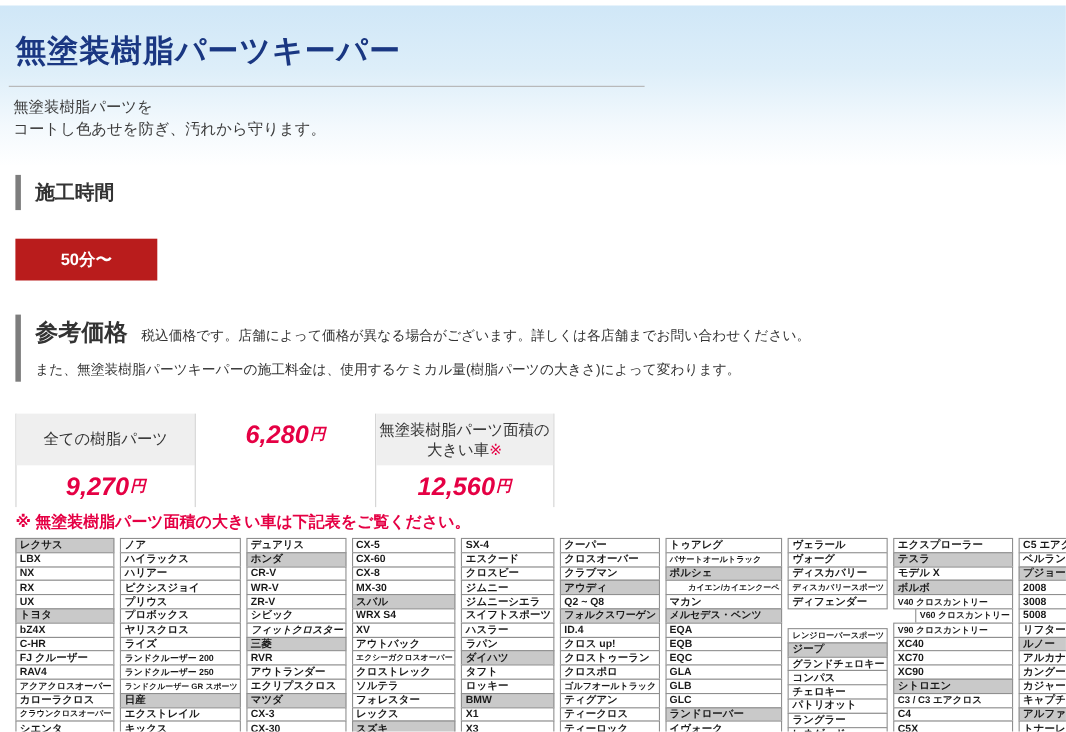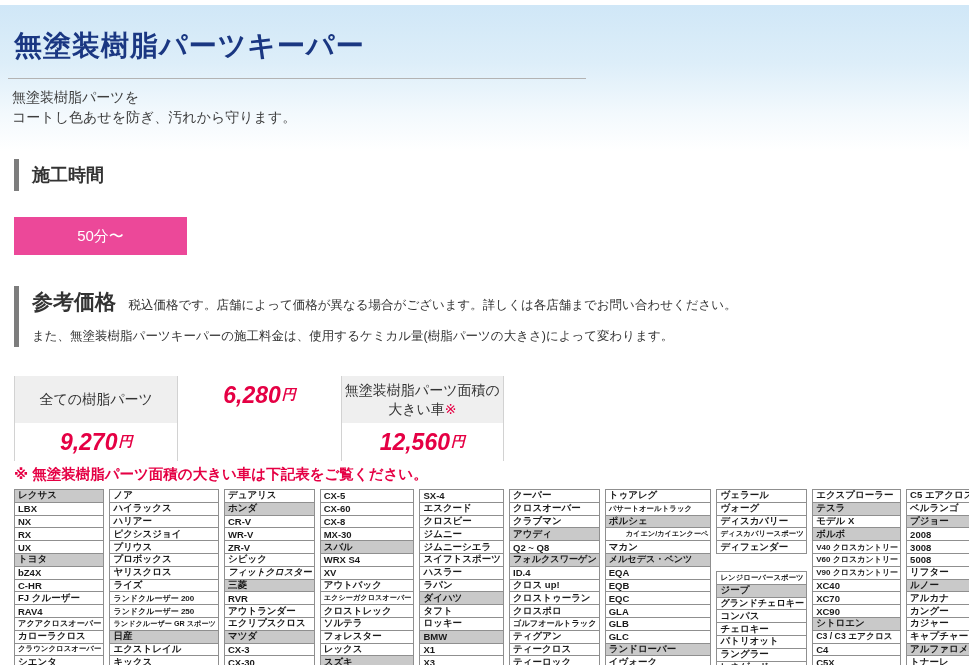--- a/index.html
+++ b/index.html
@@ -6,22 +6,22 @@
   html, body { width: 969px; height: 665px; overflow: hidden; background: #ffffff;
     font-family: "Liberation Sans", "DejaVu Sans", sans-serif; }
   .top-strip { height: 5px; background: #ffffff; }
   .hero { background: linear-gradient(180deg, #d0e7f7 0%, #ddeef9 40%, #f3f9fd 75%, #ffffff 100%);
     padding: 24px 15px 24px 0; }
   .page-title { margin-left: 14px; font-size: 28px; font-weight: bold; color: #1a3782; letter-spacing: 1px; line-height: 33px; }
   .title-divider { margin: 16px 0 0 8px; width: 578px; height: 1px; background: #b3b3b3; }
   .page-desc { margin: 8px 0 0 12px; font-size: 14px; color: #3d3d3d; line-height: 20px; }
   .sec-head { margin: 8px 0 0 14px; border-left: 5px solid #7d7d7d; padding: 4px 0 4px 13px;
     font-size: 18px; font-weight: bold; color: #333333; }
-  .duration-badge { margin: 26px 0 0 14px; width: 173px; height: 38px; background: #ec4899;
-    color: #ffffff; font-size: 15px; font-weight: normal; display: flex; align-items: center; justify-content: center; }
+  .duration-badge { margin: 26px 0 0 14px; width: 129px; height: 38px; background: #b91c1c;
+    color: #ffffff; font-size: 15px; font-weight: bold; display: flex; align-items: center; justify-content: center; }
   .ref-block { margin: 31px 0 0 14px; border-left: 5px solid #7d7d7d; padding: 2px 0 2px 13px; color: #333333; }
   .ref-head { font-size: 21px; font-weight: bold; }
   .ref-sub { font-size: 12.5px; margin-left: 8px; }
   .ref-note { margin-top: 12px; font-size: 12.5px; }
   .price-table { margin: 29px 0 0 14px; width 566px; width: 490px; display: grid; grid-template-columns: 1fr 1fr 1fr; }
   .pt-col { border-left: 1px solid #d2d2d2; }
   .pt-col:last-child { border-right: 1px solid #d2d2d2; }
   .pt-head { height: 47px; background: #efefef; display: flex; flex-direction: column;
     align-items: center; justify-content: center; font-size: 14px; color: #333333; line-height: 19px; }
   .pt-val { height: 38px; display: flex; align-items: center; justify-content: center;
@@ -220,21 +220,21 @@
       <div class="car-cell">ラングラー</div>
       <div class="car-cell">レネゲード</div>
       <div class="car-cell brand">フォード</div>
     </div>
     <div class="car-col">
       <div class="car-cell">エクスプローラー</div>
       <div class="car-cell brand">テスラ</div>
       <div class="car-cell">モデル X</div>
       <div class="car-cell brand">ボルボ</div>
       <div class="car-cell" style="font-size: 8.03922px;">V40 クロスカントリー</div>
-      <div class="car-cell" style="font-size: 8.03922px;">V60 クロスカントリー</div>
+      <div class="car-cell" style="font-size: 8.03922px; margin-left: 20px;">V60 クロスカントリー</div>
       <div class="car-cell" style="font-size: 8.03922px;">V90 クロスカントリー</div>
       <div class="car-cell">XC40</div>
       <div class="car-cell">XC70</div>
       <div class="car-cell">XC90</div>
       <div class="car-cell brand">シトロエン</div>
       <div class="car-cell" style="font-size: 8.7234px;">C3 / C3 エアクロス</div>
       <div class="car-cell">C4</div>
       <div class="car-cell">C5X</div>
     </div>
     <div class="car-col">

